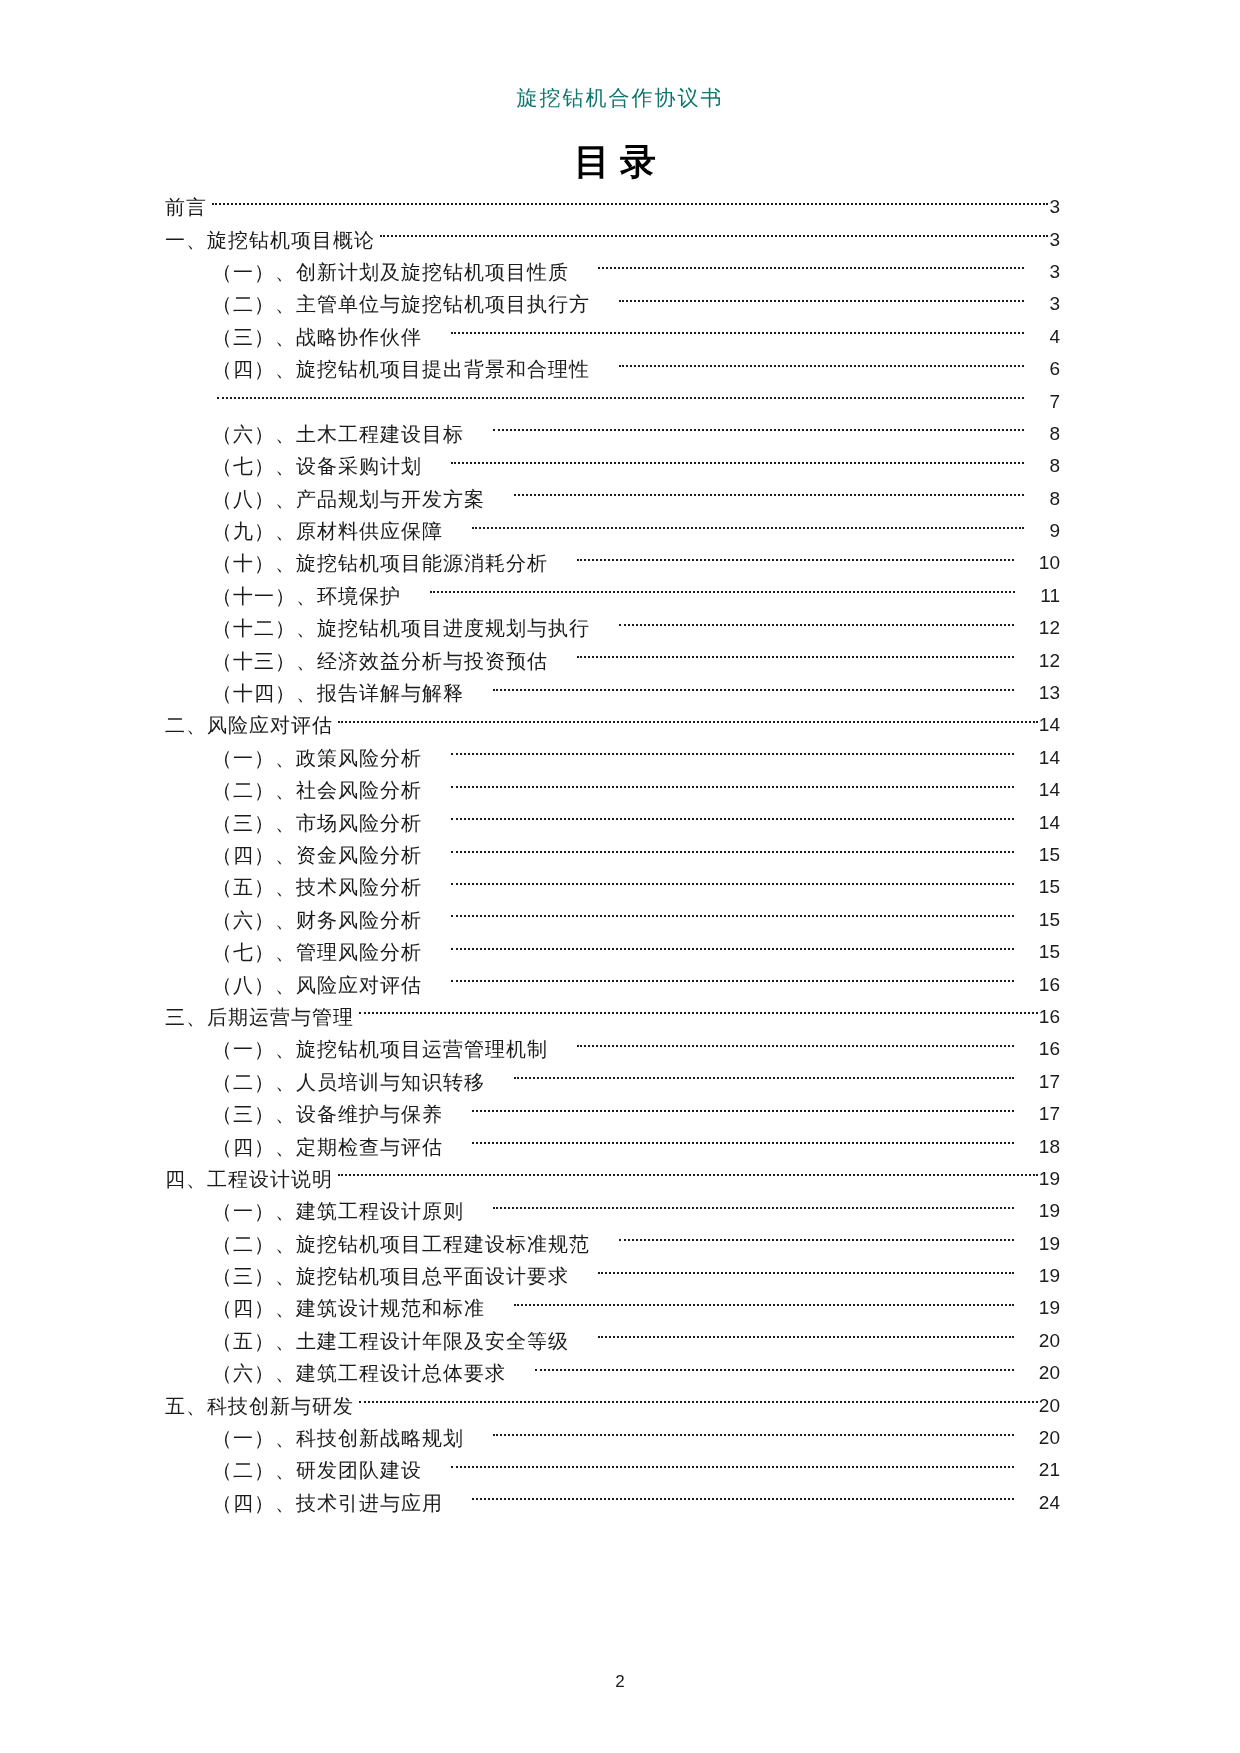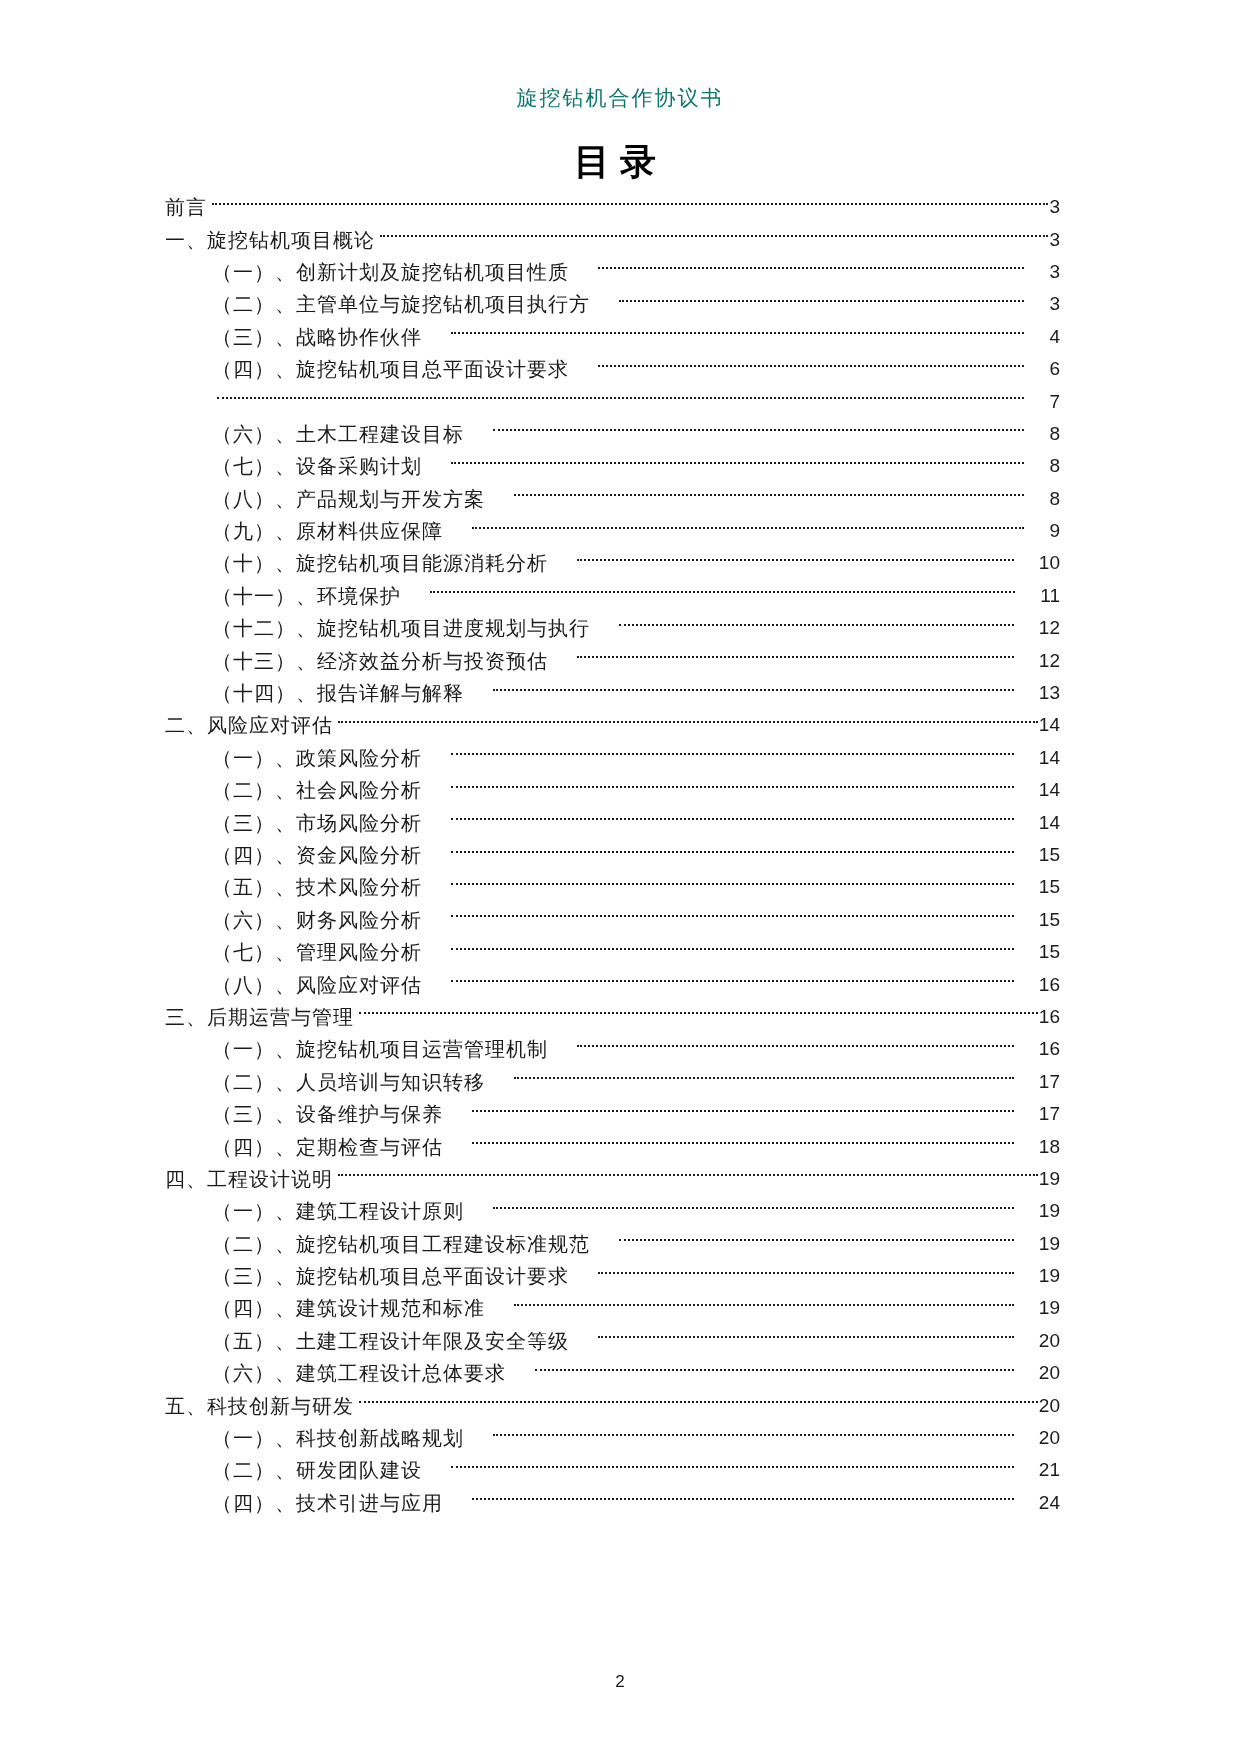--- a/index.html
+++ b/index.html
@@ -107,21 +107,21 @@
     <span class="toc-page">3</span>
   </div>
 
   <div class="toc-row level-1">
     <span class="toc-label">（三）、战略协作伙伴</span>
     <span class="toc-leader"></span>
     <span class="toc-page">4</span>
   </div>
 
   <div class="toc-row level-1">
-    <span class="toc-label">（四）、旋挖钻机项目总平面设计要求</span>
+    <span class="toc-label">（四）、旋挖钻机项目提出背景和合理性</span>
     <span class="toc-leader"></span>
     <span class="toc-page">6</span>
   </div>
 
   <div class="toc-row level-1">
     <span class="toc-leader"></span>
     <span class="toc-page">7</span>
   </div>
 
   <div class="toc-row level-1">

